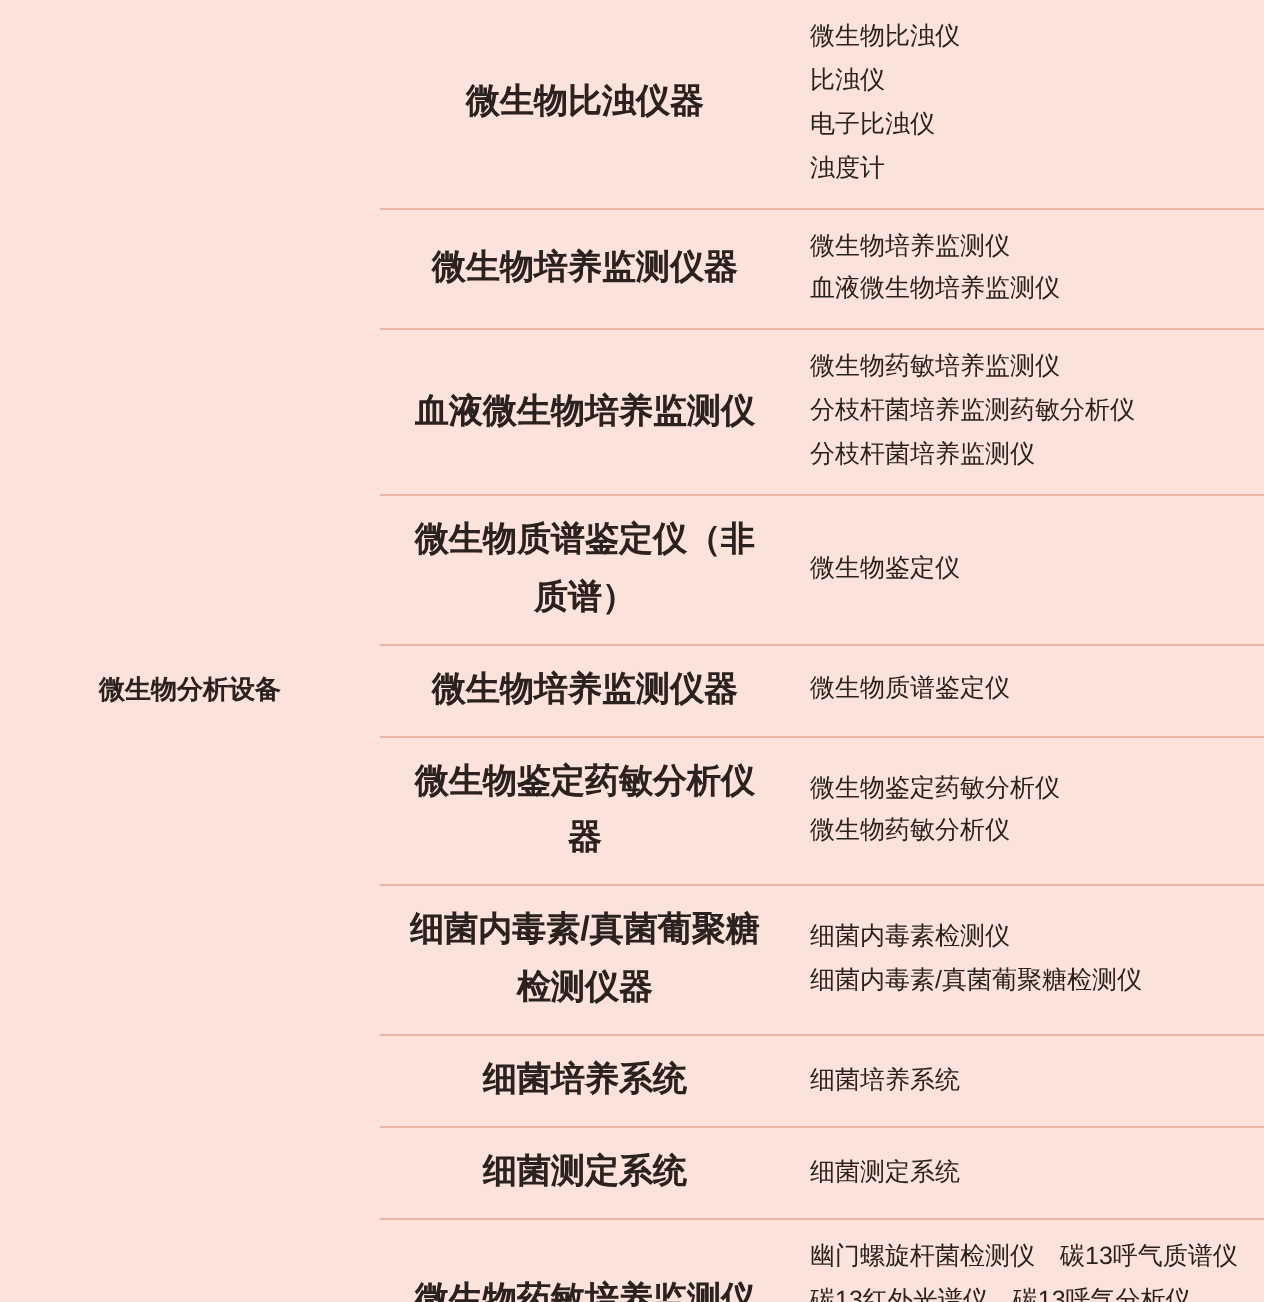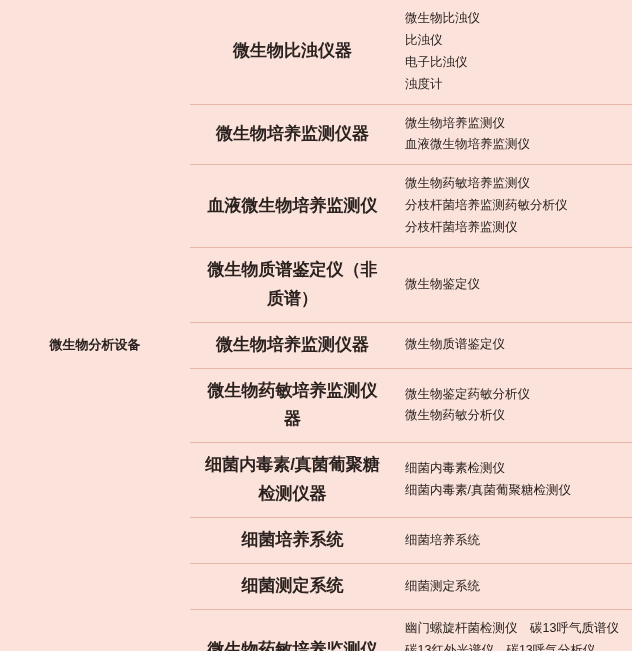--- a/index.html
+++ b/index.html
@@ -106,21 +106,21 @@
           <div class="item-line">微生物鉴定仪</div>
         </td>
       </tr>
       <tr>
         <td class="col-group">微生物培养监测仪器</td>
         <td class="col-items">
           <div class="item-line">微生物质谱鉴定仪</div>
         </td>
       </tr>
       <tr>
-        <td class="col-group">微生物药敏培养监测仪器</td>
+        <td class="col-group">微生物鉴定药敏分析仪器</td>
         <td class="col-items">
           <div class="item-line">微生物鉴定药敏分析仪</div>
           <div class="item-line">微生物药敏分析仪</div>
         </td>
       </tr>
       <tr>
         <td class="col-group">细菌内毒素/真菌葡聚糖检测仪器</td>
         <td class="col-items">
           <div class="item-line">细菌内毒素检测仪</div>
           <div class="item-line">细菌内毒素/真菌葡聚糖检测仪</div>

